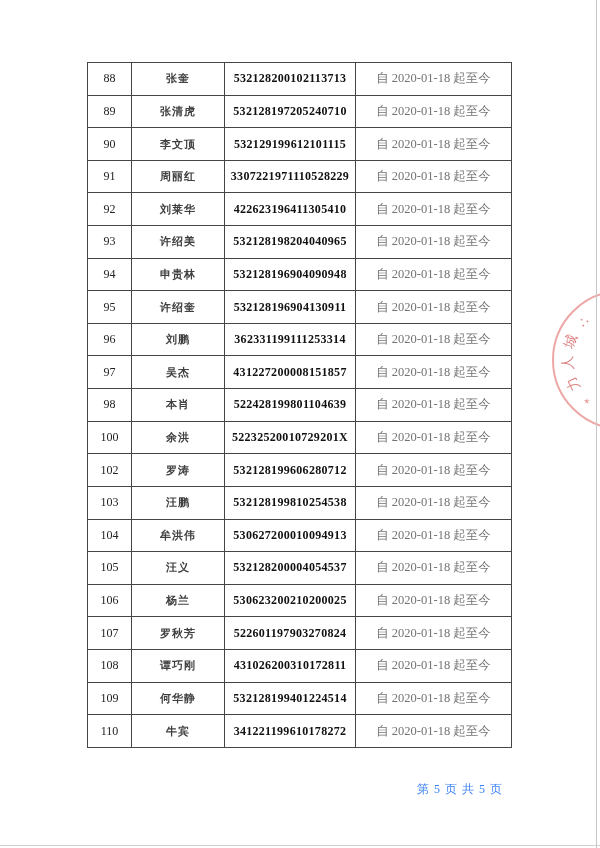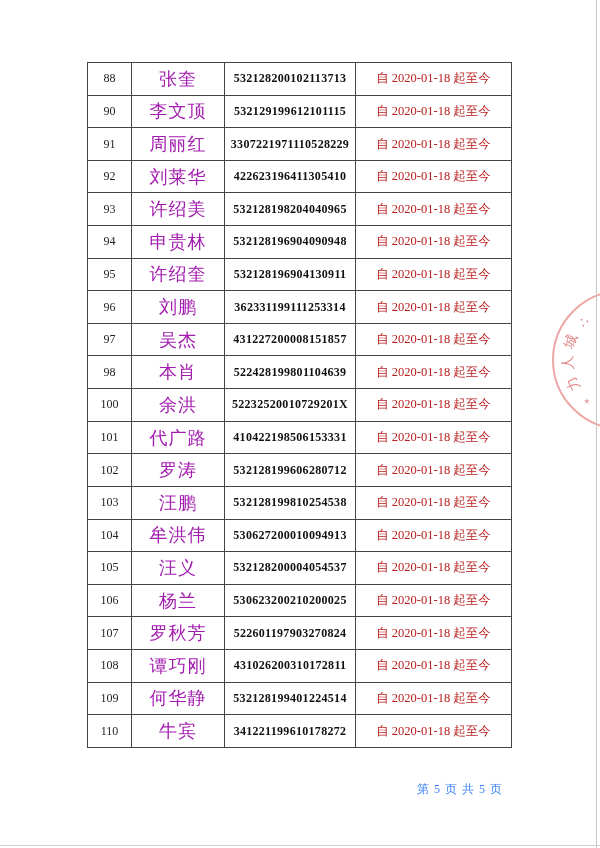--- a/index.html
+++ b/index.html
@@ -32,23 +32,23 @@
   }
   table.doc-table td {
     border: 1px solid #454545;
     text-align: center;
     vertical-align: middle;
     padding: 0;
     white-space: nowrap;
     overflow: hidden;
   }
   td.c0 { font-size: 12px; color: #222; }
-  td.c1 { font-size: 18px; letter-spacing: 1px; color: #a21caf; }
+  td.c1 { font-size: 11px; letter-spacing: 1px; color: #404040; font-weight: bold; }
   td.c2 { font-size: 12px; font-weight: bold; letter-spacing: 0.3px; color: #111; }
-  td.c3 { font-size: 12.5px; color: #b91c1c; }
+  td.c3 { font-size: 12.5px; color: #737373; }
 
   
   .footer-page {
     position: absolute;
     left: 417px; top: 781px;
     font-size: 12px;
     letter-spacing: 1px;
     color: #3b82f6;
   }
 
@@ -90,20 +90,26 @@
       <col style="width:156px">
     </colgroup>
     <tbody>
         <tr>
           <td class="c0">88</td>
           <td class="c1">张奎</td>
           <td class="c2">532128200102113713</td>
           <td class="c3">自 2020-01-18 起至今</td>
         </tr>
         <tr>
+          <td class="c0">89</td>
+          <td class="c1">张清虎</td>
+          <td class="c2">532128197205240710</td>
+          <td class="c3">自 2020-01-18 起至今</td>
+        </tr>
+        <tr>
           <td class="c0">90</td>
           <td class="c1">李文顶</td>
           <td class="c2">532129199612101115</td>
           <td class="c3">自 2020-01-18 起至今</td>
         </tr>
         <tr>
           <td class="c0">91</td>
           <td class="c1">周丽红</td>
           <td class="c2">3307221971110528229</td>
           <td class="c3">自 2020-01-18 起至今</td>
@@ -147,26 +153,20 @@
         <tr>
           <td class="c0">98</td>
           <td class="c1">本肖</td>
           <td class="c2">522428199801104639</td>
           <td class="c3">自 2020-01-18 起至今</td>
         </tr>
         <tr>
           <td class="c0">100</td>
           <td class="c1">余洪</td>
           <td class="c2">52232520010729201X</td>
-          <td class="c3">自 2020-01-18 起至今</td>
-        </tr>
-        <tr>
-          <td class="c0">101</td>
-          <td class="c1">代广路</td>
-          <td class="c2">410422198506153331</td>
           <td class="c3">自 2020-01-18 起至今</td>
         </tr>
         <tr>
           <td class="c0">102</td>
           <td class="c1">罗涛</td>
           <td class="c2">532128199606280712</td>
           <td class="c3">自 2020-01-18 起至今</td>
         </tr>
         <tr>
           <td class="c0">103</td>

